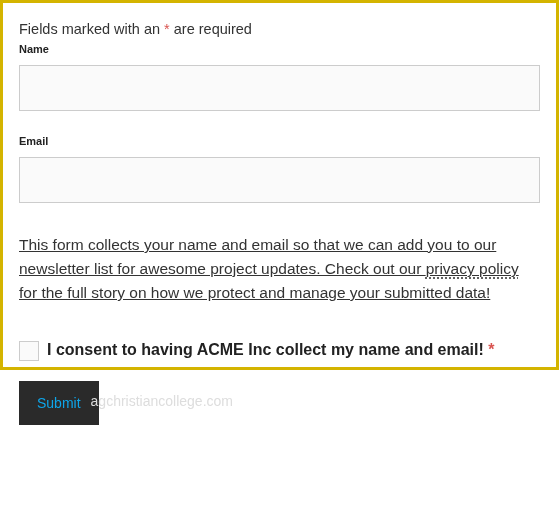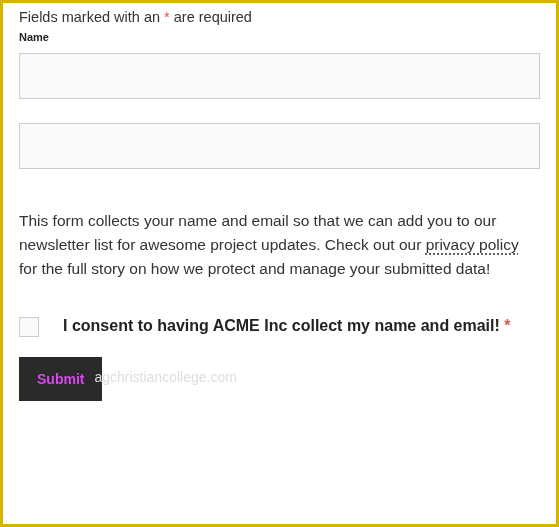--- a/index.html
+++ b/index.html
@@ -8,23 +8,23 @@
       padding: 0;
     }
     body {
       font-family: -apple-system, BlinkMacSystemFont, "Segoe UI", Helvetica, Arial, sans-serif;
       background: #fff;
       width: 559px;
       height: 527px;
     }
     .form-container {
       border: 3px solid #d4b400;
-      padding: 6px 16px 16px 16px;
+      padding: 18px 16px 16px 16px;
       width: 559px;
-      height: 527px;
+      height: 370px;
     }
     .required-notice {
       font-size: 14.5px;
       color: #333;
       margin-bottom: 6px;
     }
     .asterisk {
       color: #d9534f;
     }
     .field-label {
@@ -40,58 +40,59 @@
       border: 1px solid #ccc;
       background: #fafafa;
       padding: 8px 10px;
       font-size: 15px;
       margin-bottom: 24px;
     }
     .description {
       font-size: 15.5px;
       color: #333;
       line-height: 1.55;
-      margin-top: 16px;
+      margin-top: 6px;
       margin-bottom: 34px;
+      text-decoration: underline;
     }
     .privacy-link {
       color: #333;
       text-decoration: underline;
       text-decoration-style: dotted;
       text-underline-offset: 4px;
       cursor: pointer;
     }
     .checkbox-row {
       display: flex;
       align-items: flex-start;
-      gap: 24px;
+      gap: 8px;
       margin-bottom: 20px;
       margin-top: 8px;
     }
     .checkbox {
       width: 20px;
       height: 20px;
       border: 1px solid #ccc;
       background: #fafafa;
       flex-shrink: 0;
       margin-top: 2px;
       cursor: pointer;
     }
     .consent-label {
       font-weight: 700;
       font-size: 16px;
       color: #222;
       line-height: 1.4;
     }
     .submit-btn {
       background: #2a2a2a;
-      color: #d946ef;
+      color: #0ea5e9;
       border: none;
       padding: 14px 18px;
-      font-weight: 700;
+      font-weight: 400;
       font-size: 14px;
       cursor: pointer;
     }
     .watermark {
       font-size: 14px;
       color: #ddd;
       margin-left: -8px;
       position: relative;
       top: -2px;
     }
@@ -101,20 +102,21 @@
 
 <div class="form-container">
 
   <p class="required-notice">
     <span>Fields marked with an </span><span class="asterisk">*</span><span> are required</span>
   </p>
 
   <label class="field-label">Name</label>
   <input type="text" class="text-input" value="" style="">
 
+  <label class="field-label">Email</label>
   <input type="text" class="text-input" value="" style="">
 
   <p class="description">
     <span>This form collects your name and email so that we can add you to our newsletter list for awesome project updates. Check out our </span><a class="privacy-link">privacy policy</a><span> for the full story on how we protect and manage your submitted data!</span>
   </p>
 
   <div class="checkbox-row">
     <div class="checkbox"></div>
     <label class="consent-label">
       <span>I consent to having ACME Inc collect my name and email! </span><span class="asterisk">*</span>

